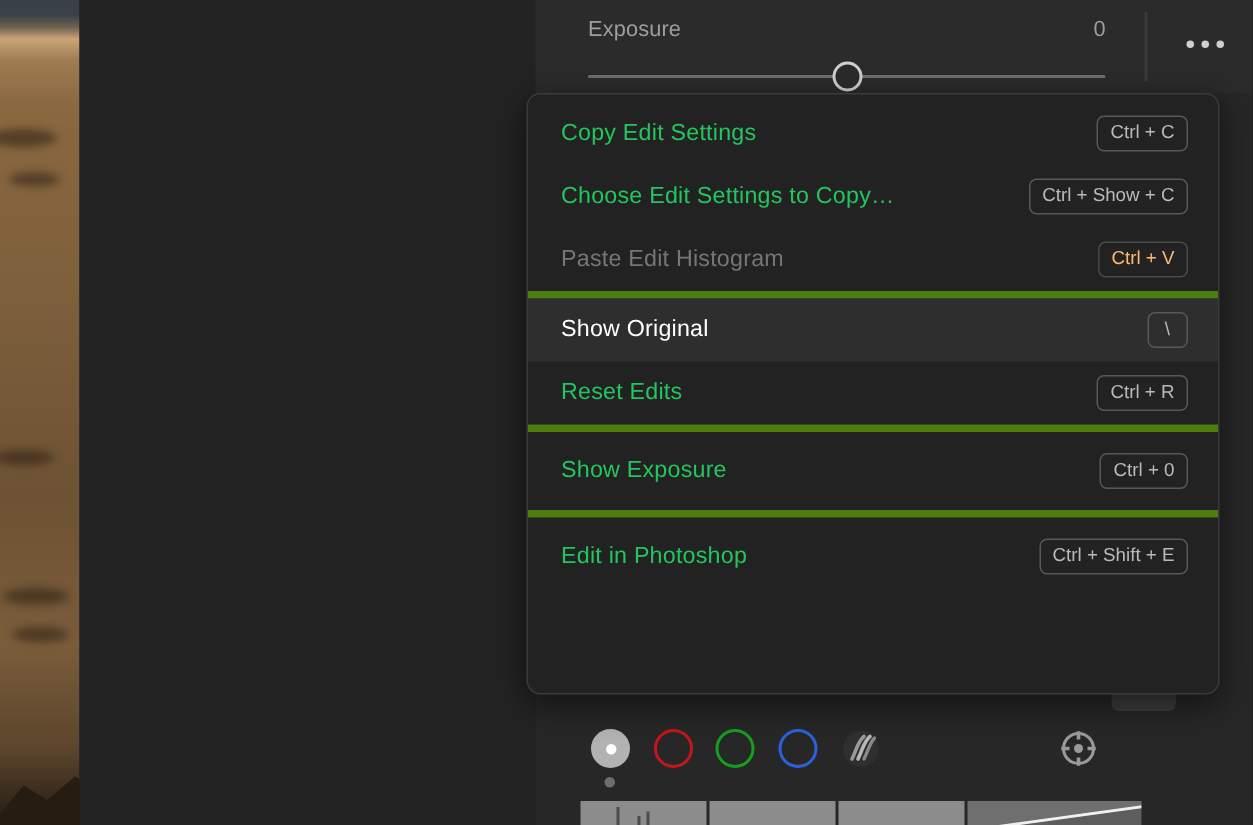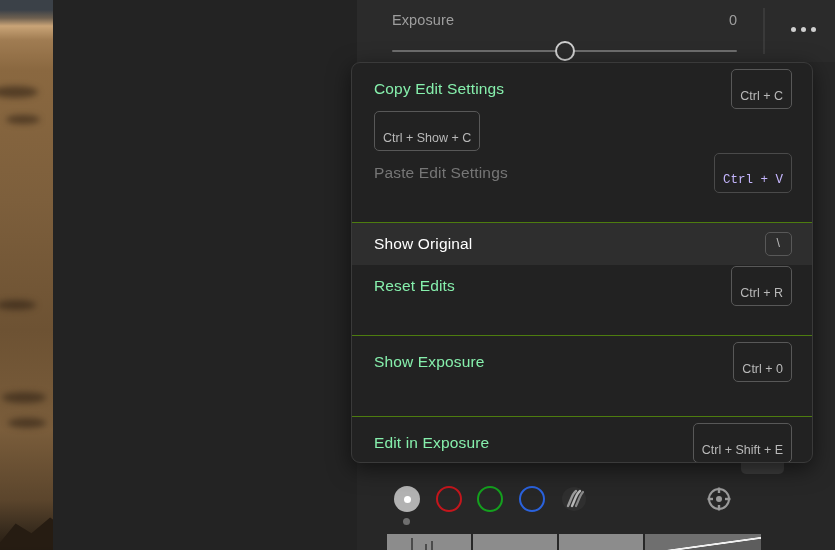--- a/index.html
+++ b/index.html
@@ -149,40 +149,40 @@
 
   
   .context-menu {
     position:absolute; left:351px; top:62px; width:462px; height:401px;
     background:#222222;
     border:1px solid #3a3a3a;
     border-radius:9px;
     box-shadow:0 6px 22px rgba(0,0,0,0.55);
     overflow:hidden;
   }
-  .menu-group + .menu-group { border-top:1px solid #4d7c0f;margin-top:28px; }
+  .menu-group + .menu-group { border-top:5px solid #4d7c0f; }
   .menu-group.pad-t { padding-top:5px; }
   .menu-group.pad-b { padding-bottom:5px; }
   .menu-item {
     position:relative; height:42px;
     display:flex; align-items:center; justify-content:space-between;
     padding:0 20px 0 22px;
   }
   .menu-item .mi-label {
-    font-size:15.5px; color:#86efac; letter-spacing:.15px; white-space:nowrap;
+    font-size:15.5px; color:#22c55e; letter-spacing:.15px; white-space:nowrap;
   }
   .menu-item.highlight { background:#2e2e2e; }
   .menu-item.highlight .mi-label { color:#ffffff; }
   .menu-item.disabled .mi-label { color:#767676; }
   .kbd {
     font-size:12.5px; color:#b9b9b9;
     border:1px solid #585858; border-radius:5px;
-    padding:20px 8px 5px; line-height:1; white-space:nowrap;
-  }
-  .menu-item.disabled .kbd { color:#c4b5fd; border-color:#4a4a4a;font-family:Liberation Mono, monospace; }
+    padding:4px 8px 5px; line-height:1; white-space:nowrap;
+  }
+  .menu-item.disabled .kbd { color:#fdba74; border-color:#4a4a4a; }
   .kbd.square { padding:4px 11px 5px; }
 </style>
 </head>
 <body>
 
 <div id="app">
 
   <div class="photo-strip">
     <div class="blob" style="left:-8px; top:86px; width:46px; height:12px;"></div>
     <div class="blob" style="left:6px; top:115px; width:34px; height:9px;"></div>
@@ -272,24 +272,25 @@
   </div>
 
   <div class="context-menu">
 
     <div class="menu-group pad-t">
       <div class="menu-item">
         <span class="mi-label">Copy Edit Settings</span>
         <span class="kbd">Ctrl + C</span>
       </div>
       <div class="menu-item">
+        <span class="mi-label">Choose Edit Settings to Copy…</span>
         <span class="kbd">Ctrl + Show + C</span>
       </div>
       <div class="menu-item disabled">
-        <span class="mi-label">Paste Edit Settings</span>
+        <span class="mi-label">Paste Edit Histogram</span>
         <span class="kbd">Ctrl + V</span>
       </div>
     </div>
 
     <div class="menu-group">
       <div class="menu-item highlight">
         <span class="mi-label">Show Original</span>
         <span class="kbd square">\</span>
       </div>
       <div class="menu-item">
@@ -300,19 +301,19 @@
 
     <div class="menu-group pad-t pad-b">
       <div class="menu-item">
         <span class="mi-label">Show Exposure</span>
         <span class="kbd">Ctrl + 0</span>
       </div>
     </div>
 
     <div class="menu-group pad-t pad-b">
       <div class="menu-item">
-        <span class="mi-label">Edit in Exposure</span>
+        <span class="mi-label">Edit in Photoshop</span>
         <span class="kbd">Ctrl + Shift + E</span>
       </div>
     </div>
   </div>
 
 </div>
 
 </body></html>

